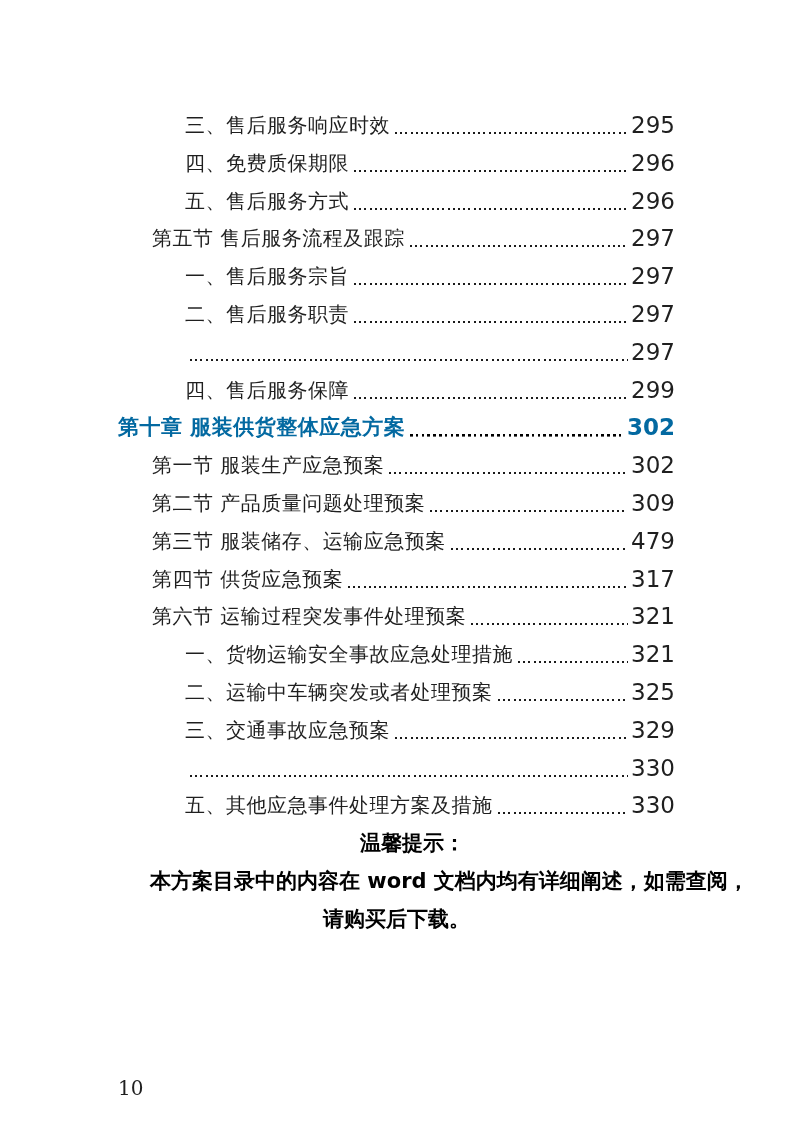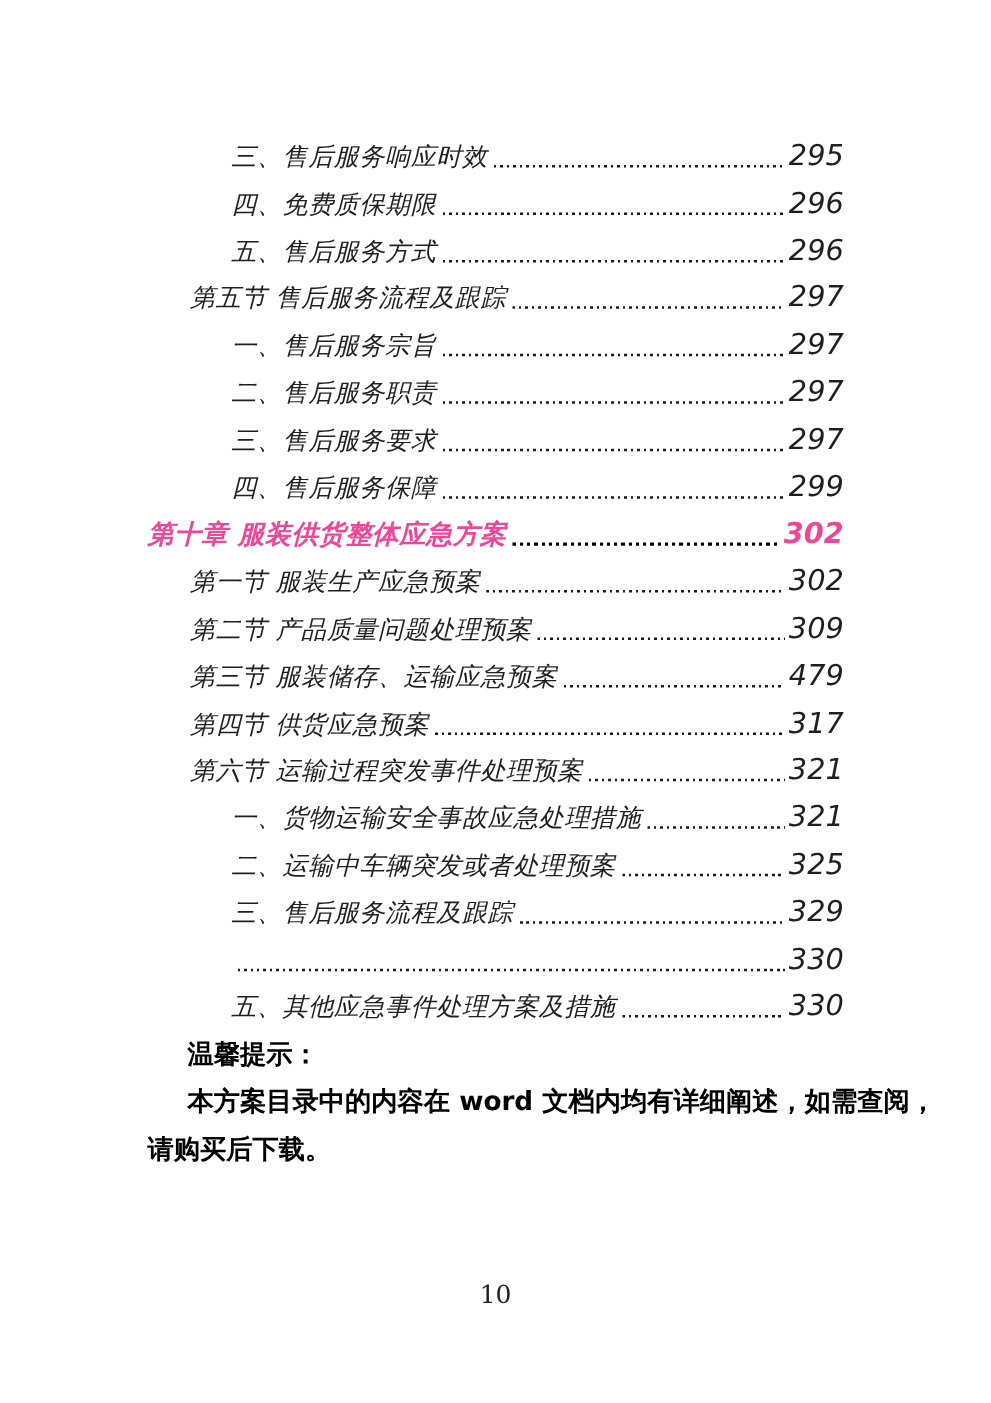--- a/index.html
+++ b/index.html
@@ -23,21 +23,20 @@
     width: 557px;
   }
   
   .toc-row {
     display: flex;
     height: 37.8px;
     line-height: 37.8px;
     white-space: nowrap;
     font-size: 20px;
     align-items: stretch;
-    font-style: italic;
   }
   .toc-title {
     letter-spacing: 0.5px;
   }
   .leader {
     flex: 1;
     margin: 0 3px 0 5px;
     background-image: repeating-linear-gradient(to right, #1b1b1b 0 2px, transparent 2px 5.2px);
     background-size: 100% 2px;
     background-repeat: no-repeat;
@@ -45,50 +44,50 @@
   }
   .pagenum {
     font-family: "DejaVu Sans", "Liberation Sans", sans-serif;
     font-size: 23px;
   }
   .lv-section { padding-left: 34px; }
   .lv-sub     { padding-left: 67px; }
   .lv-chapter {
     padding-left: 0;
     font-weight: bold;
-    color: #ec4899;
+    color: #0369a1;
     font-size: 21px;
     font-family: "DejaVu Sans", "Liberation Sans", sans-serif;
   }
   .lv-chapter .leader {
     background-image: repeating-linear-gradient(to right, #000000 0 2.6px, transparent 2.6px 5.8px);
     background-size: 100% 2.6px;
     background-position: left 0 top 25px;
   }
   .lv-chapter .pagenum { font-weight: bold; }
   
   .note {
     font-family: "DejaVu Sans", "Liberation Sans", sans-serif;
     font-weight: bold;
     color: #000000;
     font-size: 21px;
   }
   .note-line {
     height: 37.8px;
     line-height: 37.8px;
     white-space: nowrap;
+    text-align: center;
   }
   .indent-2em { padding-left: 32px; }
   
   .footer-pagenum {
     position: absolute;
     left: 118px;
-    top: 1023px;
+    top: 1076px;
     width: 557px;
-    text-align: center;
     font-size: 20px;
     color: #1f1f1f;
   }
 </style>
 </head>
 <body>
 
 <div class="page">
   <div class="content">
     <div>
@@ -116,21 +115,20 @@
           <span class="toc-title">一、售后服务宗旨</span>
           <span class="leader"></span>
           <span class="pagenum">297</span>
         </div>
         <div class="toc-row lv-sub">
           <span class="toc-title">二、售后服务职责</span>
           <span class="leader"></span>
           <span class="pagenum">297</span>
         </div>
         <div class="toc-row lv-sub">
-          <span class="toc-title">三、售后服务要求</span>
           <span class="leader"></span>
           <span class="pagenum">297</span>
         </div>
         <div class="toc-row lv-sub">
           <span class="toc-title">四、售后服务保障</span>
           <span class="leader"></span>
           <span class="pagenum">299</span>
         </div>
         <div class="toc-row lv-chapter">
           <span class="toc-title">第十章 服装供货整体应急方案</span>
@@ -166,21 +164,21 @@
           <span class="toc-title">一、货物运输安全事故应急处理措施</span>
           <span class="leader"></span>
           <span class="pagenum">321</span>
         </div>
         <div class="toc-row lv-sub">
           <span class="toc-title">二、运输中车辆突发或者处理预案</span>
           <span class="leader"></span>
           <span class="pagenum">325</span>
         </div>
         <div class="toc-row lv-sub">
-          <span class="toc-title">三、售后服务流程及跟踪</span>
+          <span class="toc-title">三、交通事故应急预案</span>
           <span class="leader"></span>
           <span class="pagenum">329</span>
         </div>
         <div class="toc-row lv-sub">
           <span class="leader"></span>
           <span class="pagenum">330</span>
         </div>
         <div class="toc-row lv-sub">
           <span class="toc-title">五、其他应急事件处理方案及措施</span>
           <span class="leader"></span>

